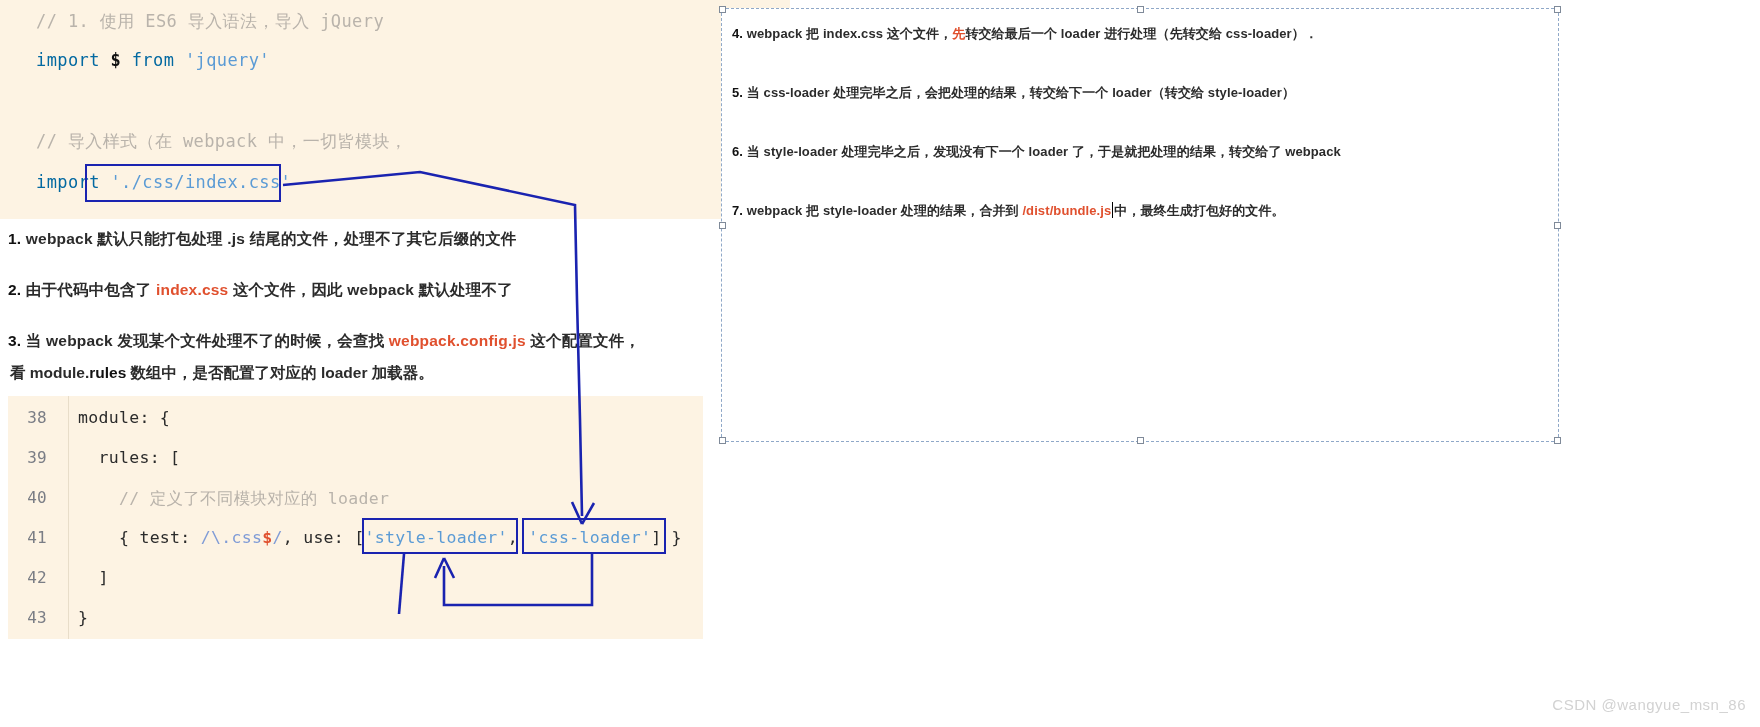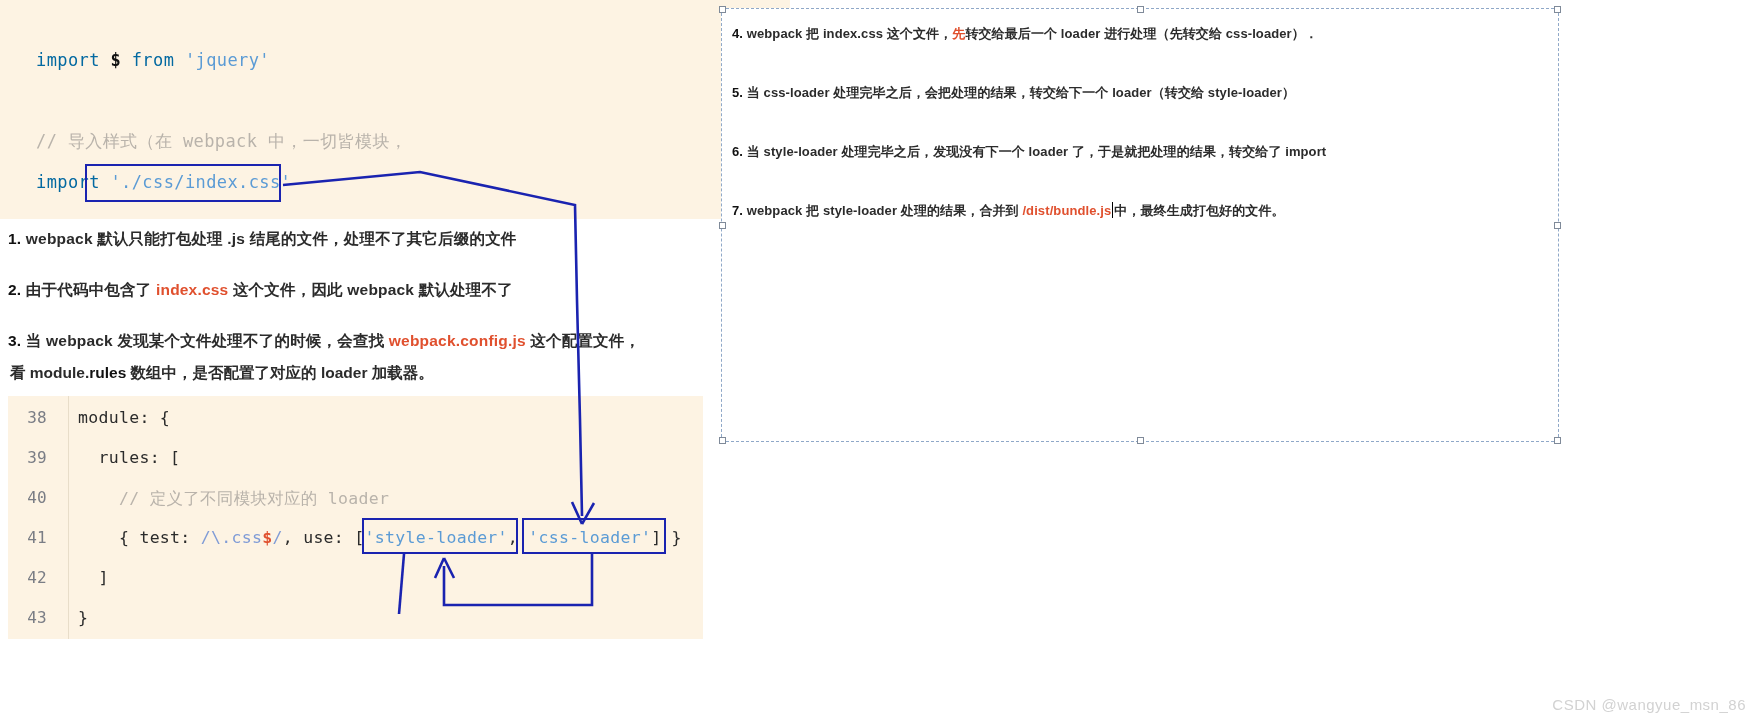--- a/index.html
+++ b/index.html
@@ -73,20 +73,21 @@
     position:absolute;right:14px;bottom:14px;
     color:#d2d2d2;font-size:15px;letter-spacing:.5px;
   }
 </style>
 </head>
 <body>
 
 <div id="left-column">
 
   <div id="top-code-panel" class="code-panel">
+    <div class="cline" id="tcl0" style="top:10px"><span class="tok-comment">// 1. 使用 ES6 导入语法，导入 jQuery</span></div>
     <div class="cline" id="tcl1" style="top:50px"><span class="tok-kw">import </span><span class="tok-var">$ </span><span class="tok-kw">from </span><span class="tok-str">'jquery'</span></div>
     <div class="cline" id="tcl3" style="top:130px"><span class="tok-comment">// 导入样式（在 webpack 中，一切皆模块，</span></div>
     <div class="cline" id="tcl4" style="top:172px"><span class="tok-kw">import </span><span class="tok-str">'./css/index.css'</span></div>
   </div>
 
   <div id="notes-block">
     <div class="note" id="note0" style="top:10px"><span>1. </span><span class="tok-plain">webpack 默认只能打包处理 .js 结尾的文件，处理不了其它后缀的文件</span></div>
     <div class="note" id="note1" style="top:61px"><span>2. </span><span class="tok-plain">由于代码中包含了 </span><span class="red">index.css</span><span class="tok-plain"> 这个文件，因此 webpack 默认处理不了</span></div>
     <div class="note" id="note2" style="top:112px"><span>3. </span><span class="tok-plain">当 webpack 发现某个文件处理不了的时候，会查找 </span><span class="red">webpack.config.js</span><span class="tok-plain"> 这个配置文件，</span></div>
     <div class="note-sub" id="note2b" style="top:144px"><span class="tok-plain">看 module.</span><span class="red">rules</span><span class="tok-plain"> 数组中，是否配置了对应的 loader 加载器。</span></div>
@@ -128,21 +129,21 @@
   <div class="handle" style="left:415px;top:-3px;"></div>
   <div class="handle" style="right:-3px;top:-3px;"></div>
   <div class="handle" style="left:-3px;top:213px;"></div>
   <div class="handle" style="right:-3px;top:213px;"></div>
   <div class="handle" style="left:-3px;bottom:-3px;"></div>
   <div class="handle" style="left:415px;bottom:-3px;"></div>
   <div class="handle" style="right:-3px;bottom:-3px;"></div>
 
   <div class="rnote" id="rn0" style="top:16px"><span>4. </span><span class="tok-plain">webpack 把 index.css 这个文件，</span><span class="red">先</span><span class="tok-plain">转交给最后一个 loader 进行处理（先转交给 css-loader）．</span></div>
   <div class="rnote" id="rn1" style="top:75px"><span>5. </span><span class="tok-plain">当 css-loader 处理完毕之后，会把处理的结果，转交给下一个 loader（转交给 style-loader）</span></div>
-  <div class="rnote" id="rn2" style="top:134px"><span>6. </span><span class="tok-plain">当 style-loader 处理完毕之后，发现没有下一个 loader 了，于是就把处理的结果，转交给了 import</span></div>
+  <div class="rnote" id="rn2" style="top:134px"><span>6. </span><span class="tok-plain">当 style-loader 处理完毕之后，发现没有下一个 loader 了，于是就把处理的结果，转交给了 webpack</span></div>
   <div class="rnote" id="rn3" style="top:193px"><span>7. </span><span class="tok-plain">webpack 把 style-loader 处理的结果，合并到 </span><span class="red">/dist/bundle.js</span><span class="caret"></span><span class="tok-plain">中，最终生成打包好的文件。</span></div>
 </div>
 
 <div id="annotations">
   <div class="hl-box" id="hl-import"></div>
   <div class="hl-box" id="hl-style-loader"></div>
   <div class="hl-box" id="hl-css-loader"></div>
 
   <svg width="1760" height="727" style="position:absolute;left:0;top:0;">
 

